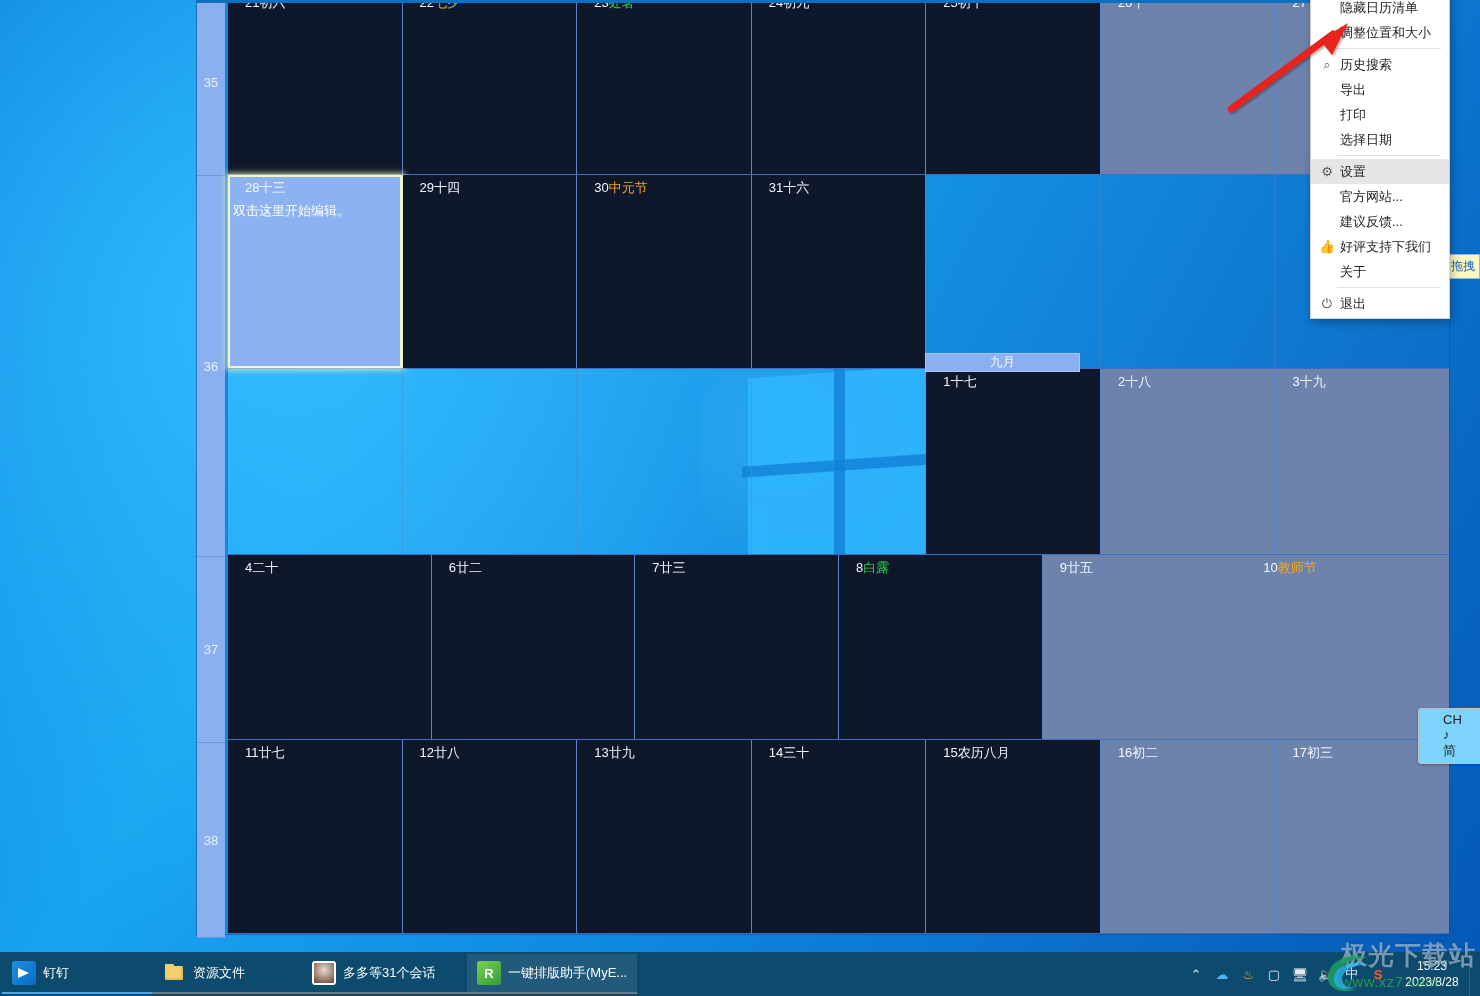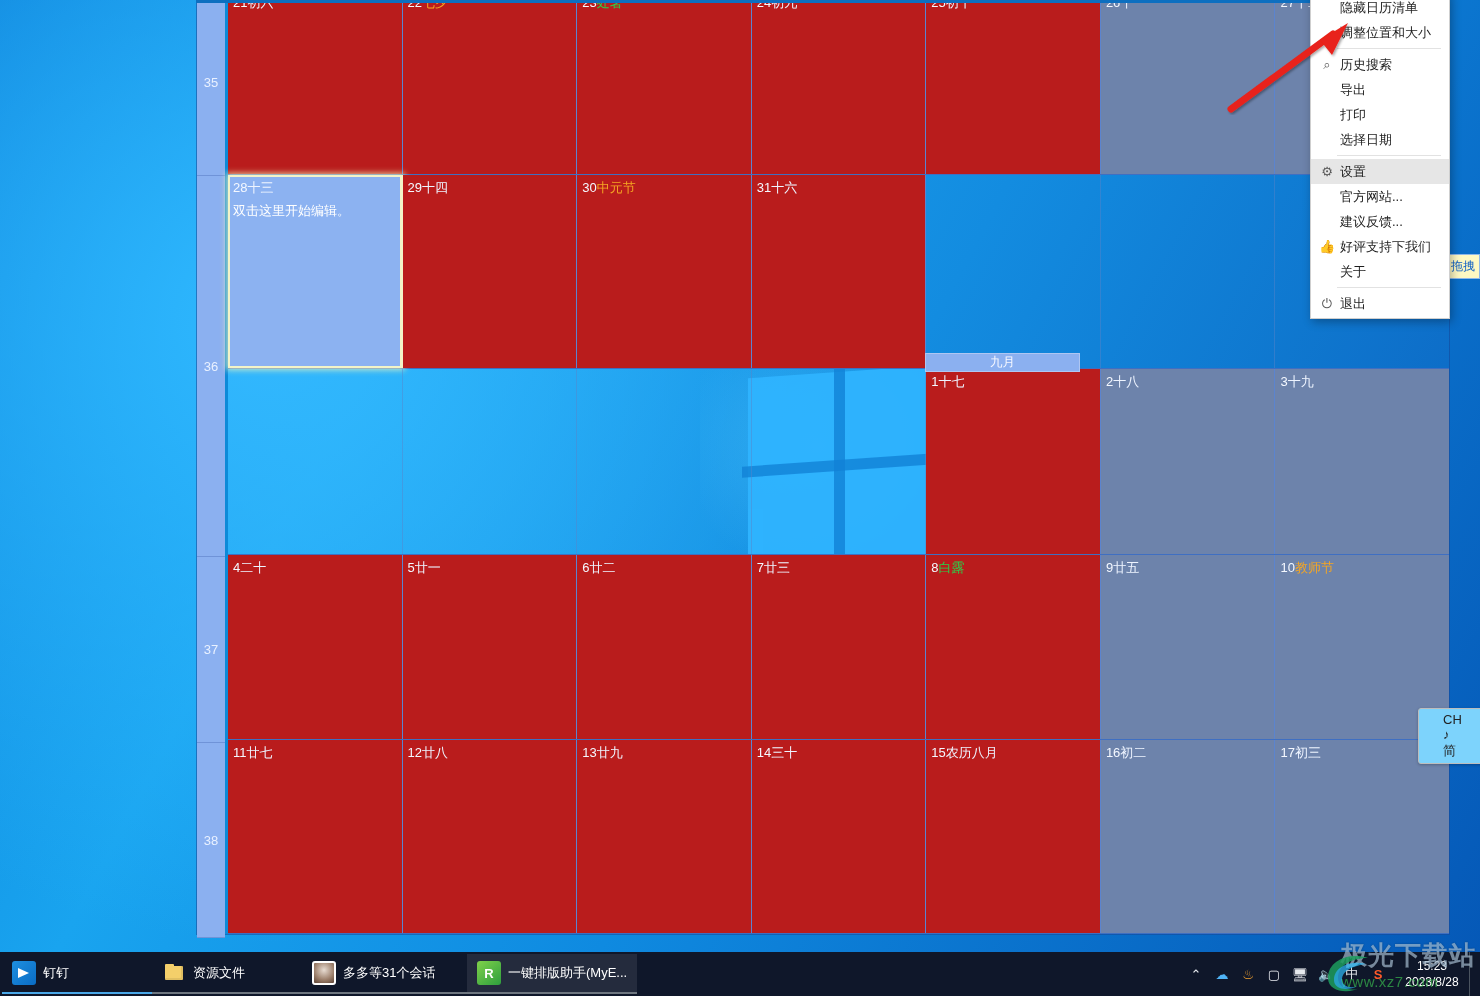--- a/index.html
+++ b/index.html
@@ -70,30 +70,30 @@
   }
   .weeks-body { flex: 1; display: flex; flex-direction: column; }
 
   .day-area { flex: 1; display: flex; flex-direction: column; }
   .cal-row { display: flex; border-bottom: 1px solid #3f6fc2; }
 
   .day {
     flex: 1 1 0;
     position: relative;
     border-right: 1px solid #5b84cf;
-    background: #b91c1c;
+    background: #0f172a;
     padding: 4px 0 0 5px;
     overflow: hidden;
   }
   .day:last-child { border-right: none; }
   .day.weekend { background: #6d83ab; }
   .day.transparent { background: transparent; border-right-color: rgba(90,130,200,.45); }
 
   .day-head { font-size: 13px; color: #f2f6ff; white-space: nowrap; }
-  .day-num { color: #f4f8ff; }
+  .day-num { color: #f4f8ff; margin-left: 12px; }
   .lunar { color: #eef4ff; }
   .lunar.festival { color: #f5a623; }
   .lunar.term { color: #2ad24a; }
   .day-note {
     margin-top: 6px; font-size: 13px; color: #ffffff;
     line-height: 1.3;
   }
 
   
   .day.selected {
@@ -167,21 +167,21 @@
     font-size: 13px;
     padding: 3px 24px;
     z-index: 30;
     box-shadow: 0 1px 3px rgba(0,0,0,.25);
   }
 
   
   #taskbar {
     position: absolute; left: 0; bottom: 0;
     width: 100%; height: 44px;
-    background: #0f172a;
+    background: #0c4a6e;
     display: flex; align-items: center;
     z-index: 50;
   }
   .tb-item {
     display: flex; align-items: center;
     height: 40px;
     padding: 0 10px;
     color: #ffffff;
     font-size: 13px;
     border-bottom: 2px solid transparent;
@@ -356,23 +356,20 @@
           <div class="day weekend">
             <div class="day-head"><span class="day-num">2</span><span class="lunar">十八</span></div>
           </div>
           <div class="day weekend">
             <div class="day-head"><span class="day-num">3</span><span class="lunar">十九</span></div>
           </div>
         </div>
         <div class="cal-row" style="height: 186px;">
           <div class="day">
             <div class="day-head"><span class="day-num">4</span><span class="lunar">二十</span></div>
-          </div>
-          <div class="day">
-            <div class="day-head"><span class="day-num">5</span><span class="lunar">廿一</span></div>
           </div>
           <div class="day">
             <div class="day-head"><span class="day-num">6</span><span class="lunar">廿二</span></div>
           </div>
           <div class="day">
             <div class="day-head"><span class="day-num">7</span><span class="lunar">廿三</span></div>
           </div>
           <div class="day">
             <div class="day-head"><span class="day-num">8</span><span class="lunar term">白露</span></div>
           </div>

